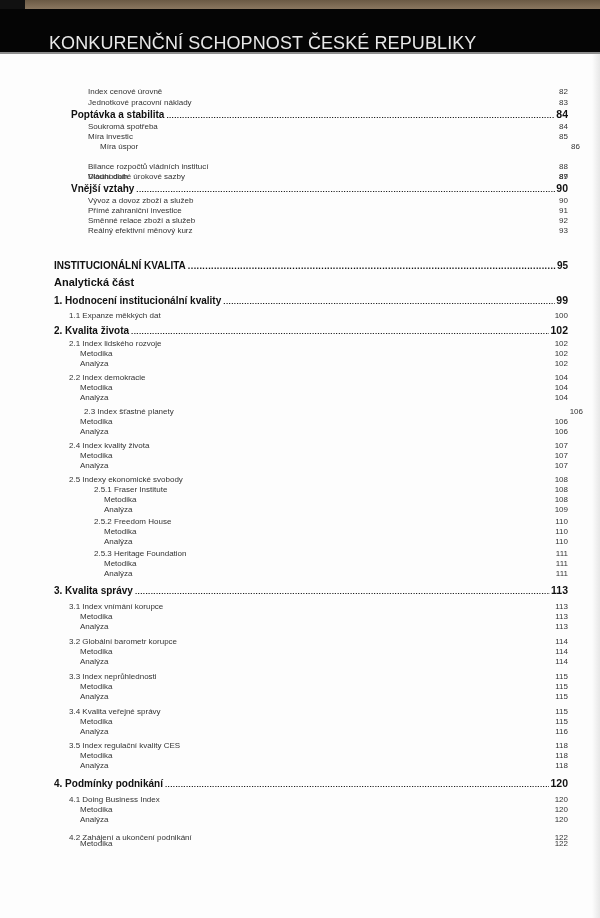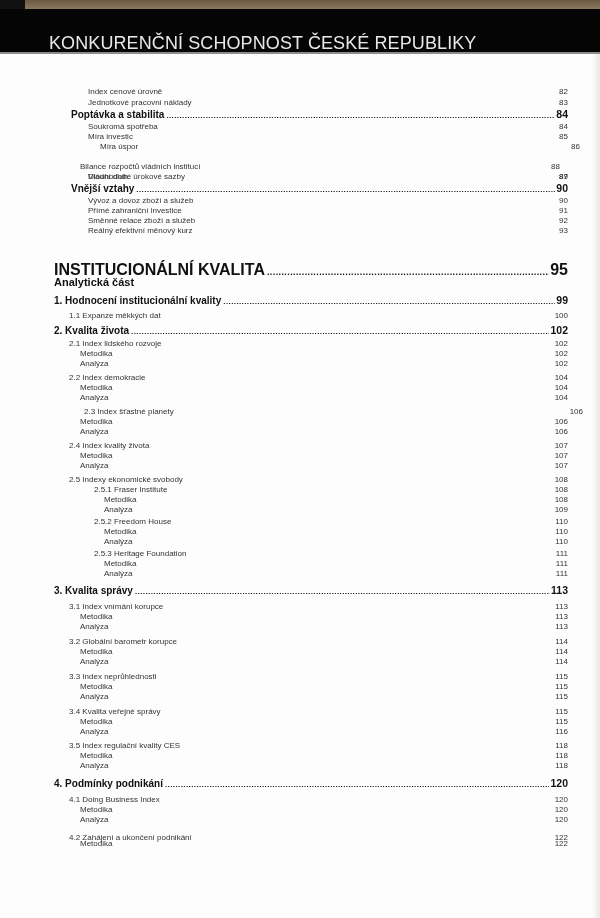--- a/index.html
+++ b/index.html
@@ -46,21 +46,21 @@
       position: absolute; left: 0; bottom: -2px; white-space: nowrap;
       letter-spacing: 0.4px;
     }
     .row .page-num { flex: 0 0 auto; text-align: right; }
     
     .lvl-sub { font-size: 8px; color: #333; }
     .lvl-sub .dots::before { font-size: 6px; color: #555; }
     .lvl-group { font-size: 10px; font-weight: bold; color: #111; }
     .lvl-group .dots::before { font-size: 8px; }
     .lvl-group .page-num { font-size: 10.5px; }
-    .lvl-part { font-size: 16px; font-weight: bold; color: #111; }
+    .lvl-part { font-size: 10px; font-weight: bold; color: #111; }
     .lvl-part .dots::before { font-size: 9px; }
     .lvl-section { font-size: 11px; font-weight: bold; color: #111; }
     .lvl-chapter { font-size: 10px; font-weight: bold; color: #111; }
     .lvl-chapter .dots::before { font-size: 8px; }
     .lvl-chapter .page-num { font-size: 10.5px; }
     .right-shadow {
       position: absolute; right: 0; top: 54px; width: 8px; height: 864px;
       background: linear-gradient(to right, rgba(255,255,255,0), rgba(210,210,210,0.5));
     }
   </style>
@@ -103,21 +103,21 @@
       <div class="row lvl-sub" style="left: 88px; width: 480px; top: 87px; padding-left: 12px;">
         <span class="label">Míra úspor</span>
         <span class="dots"></span>
         <span class="page-num">86</span>
       </div>
       <div class="row lvl-sub" style="left: 88px; width: 480px; top: 101px; margin-top: 16px;">
         <span class="label">Dlouhodobé úrokové sazby</span>
         <span class="dots"></span>
         <span class="page-num">87</span>
       </div>
-      <div class="row lvl-sub" style="left: 80px; width: 480px; top: 107px;">
+      <div class="row lvl-sub" style="left: 88px; width: 480px; top: 107px;">
         <span class="label">Bilance rozpočtů vládních institucí</span>
         <span class="dots"></span>
         <span class="page-num">88</span>
       </div>
       <div class="row lvl-sub" style="left: 88px; width: 480px; top: 117px;">
         <span class="label">Vládní dluh</span>
         <span class="dots"></span>
         <span class="page-num">89</span>
       </div>
       <div class="row lvl-group" style="left: 71px; width: 497px; top: 128px;">

